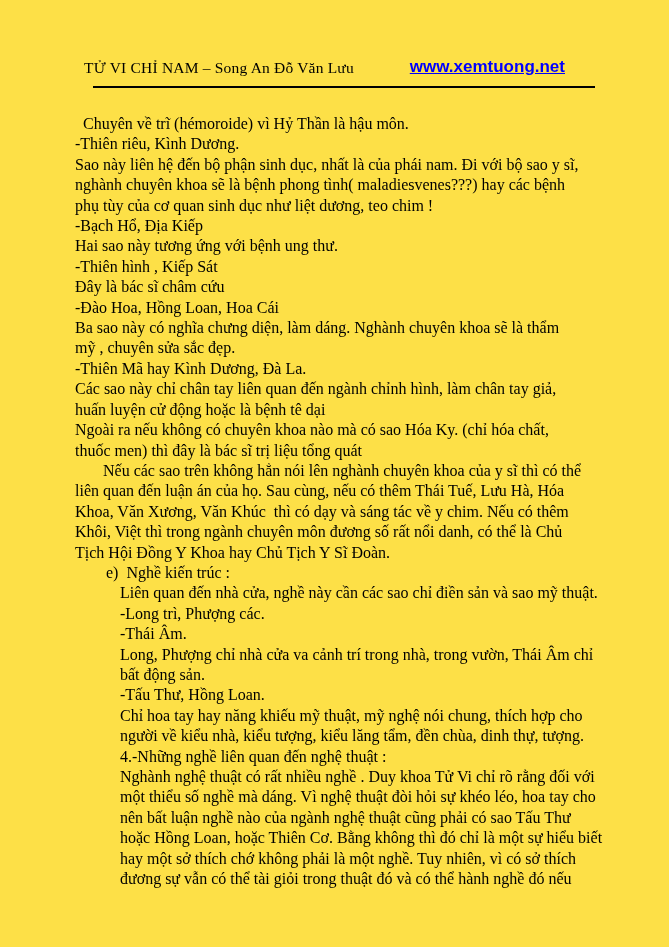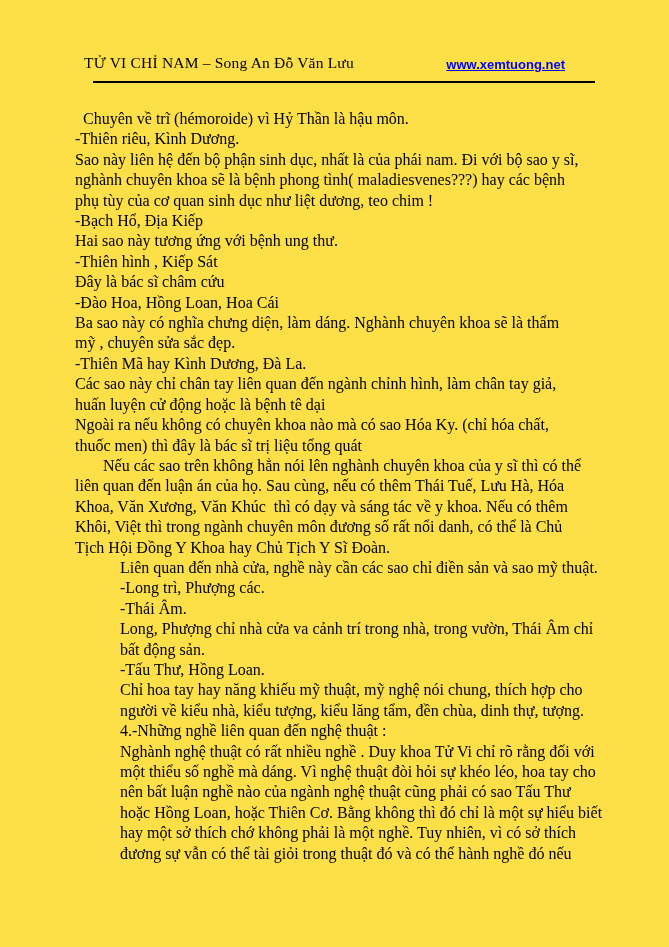--- a/index.html
+++ b/index.html
@@ -24,21 +24,21 @@
     align-items: flex-end;
   }
   .header-title {
     font-size: 15.5px;
     letter-spacing: 0.2px;
     white-space: pre;
   }
   .header-link {
     font-family: "Liberation Sans", sans-serif;
     font-weight: bold;
-    font-size: 13px;
+    font-size: 17px;
     text-decoration: underline;
     white-space: pre;
     cursor: pointer;
     margin-top: 20px;
   }
   .header-rule {
     margin: 9px 0 0 93px;
     width: 502px;
     height: 0;
     border-top: 2px solid #000000;
@@ -80,23 +80,24 @@
       <div class="line s-normal">-Đào Hoa, Hồng Loan, Hoa Cái</div>
       <div class="line s-normal">Ba sao này có nghĩa chưng diện, làm dáng. Nghành chuyên khoa sẽ là thẩm</div>
       <div class="line s-normal">mỹ , chuyên sửa sắc đẹp.</div>
       <div class="line s-bold">-Thiên Mã hay Kình Dương, Đà La.</div>
       <div class="line s-normal">Các sao này chỉ chân tay liên quan đến ngành chỉnh hình, làm chân tay giả,</div>
       <div class="line s-normal">huấn luyện cử động hoặc là bệnh tê dại</div>
       <div class="line s-normal">Ngoài ra nếu không có chuyên khoa nào mà có sao Hóa Ky. (chỉ hóa chất,</div>
       <div class="line s-normal">thuốc men) thì đây là bác sĩ trị liệu tổng quát</div>
       <div class="line s-first">Nếu các sao trên không hẳn nói lên nghành chuyên khoa của y sĩ thì có thể</div>
       <div class="line s-normal">liên quan đến luận án của họ. Sau cùng, nếu có thêm Thái Tuế, Lưu Hà, Hóa</div>
-      <div class="line s-normal">Khoa, Văn Xương, Văn Khúc  thì có dạy và sáng tác về y khoa. Nếu có thêm</div>
+      <div class="line s-normal">Khoa, Văn Xương, Văn Khúc  thì có dạy và sáng tác về y chim. Nếu có thêm</div>
       <div class="line s-normal">Khôi, Việt thì trong ngành chuyên môn đương số rất nổi danh, có thể là Chủ</div>
       <div class="line s-normal">Tịch Hội Đồng Y Khoa hay Chủ Tịch Y Sĩ Đoàn.</div>
+      <div class="line s-liste">e)  Nghề kiến trúc :</div>
       <div class="line s-sub">Liên quan đến nhà cửa, nghề này cần các sao chỉ điền sản và sao mỹ thuật.</div>
       <div class="line s-sub">-Long trì, Phượng các.</div>
       <div class="line s-sub">-Thái Âm.</div>
       <div class="line s-sub">Long, Phượng chỉ nhà cửa va cảnh trí trong nhà, trong vườn, Thái Âm chỉ</div>
       <div class="line s-sub">bất động sản.</div>
       <div class="line s-sub">-Tấu Thư, Hồng Loan.</div>
       <div class="line s-sub">Chỉ hoa tay hay năng khiếu mỹ thuật, mỹ nghệ nói chung, thích hợp cho</div>
       <div class="line s-sub">người về kiểu nhà, kiểu tượng, kiểu lăng tẩm, đền chùa, dinh thự, tượng.</div>
       <div class="line s-sub">4.-Những nghề liên quan đến nghệ thuật :</div>
       <div class="line s-sub">Nghành nghệ thuật có rất nhiều nghề . Duy khoa Tử Vi chỉ rõ rằng đối với</div>

